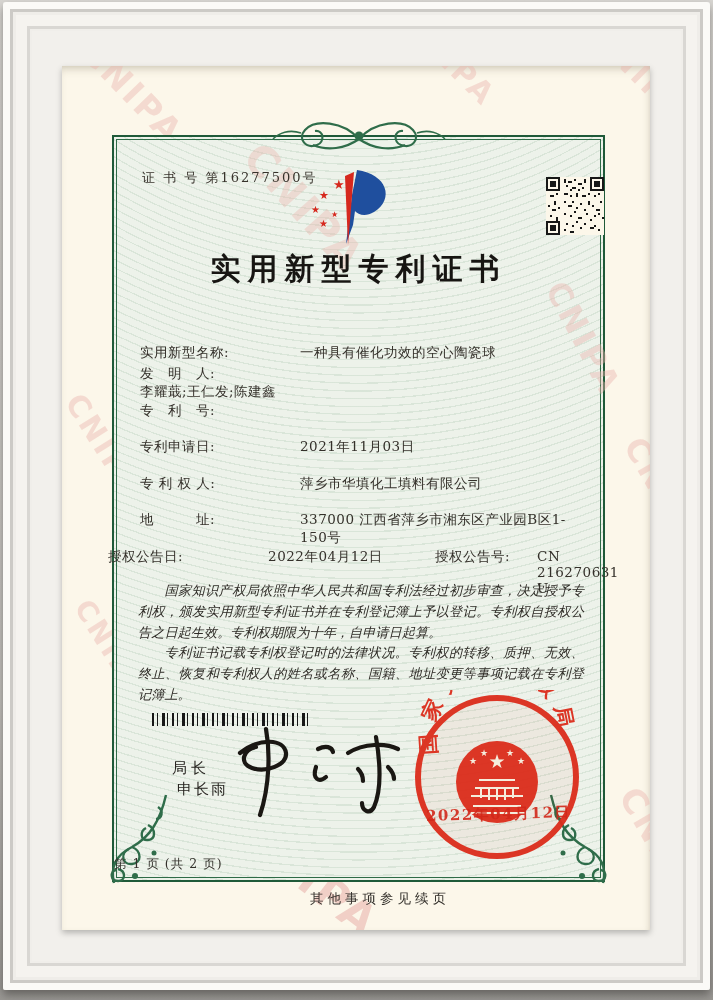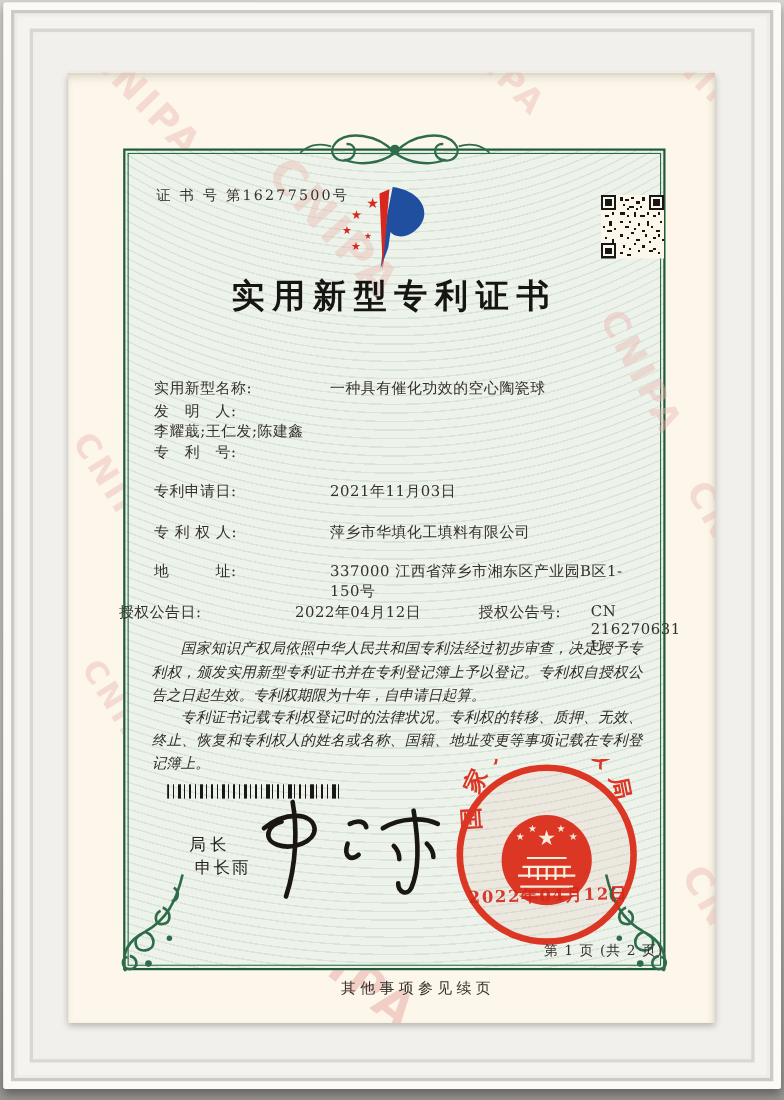--- a/index.html
+++ b/index.html
@@ -34,21 +34,21 @@
   .field .val-fixed{width:167px;flex:none;}
   .field .lbl2{width:102px;flex:none;}
   .body-text{left:24px;top:424px;width:446px;font-size:13.2px;line-height:20.8px;color:#2e2b26;text-align:justify;font-style:italic;margin-top:20px;}
   .body-text p{margin:0;text-indent:2em;}
   .barcode{left:38px;top:576px;width:158px;height:13px;background:repeating-linear-gradient(90deg,#181818 0 2px,transparent 2px 5px,#181818 5px 6px,transparent 6px 10px,#181818 10px 13px,transparent 13px 15px,#181818 15px 16px,transparent 16px 20px);}
   .signer-title{left:28px;top:622px;font-size:15px;letter-spacing:4px;color:#26231f;margin-left:30px;}
   .signer-name{left:28px;top:643px;font-size:15px;letter-spacing:2px;color:#26231f;margin-left:35px;}
   .signature{left:112px;top:586px;}
   .seal{left:296px;top:553px;opacity:.95;}
   .seal-date{left:312px;top:668px;font-size:15px;letter-spacing:1.5px;color:#d2281a;transform:rotate(-1.5deg);font-weight:bold;opacity:.9;}
-  .page-info{left:0;right:0;top:719px;text-align:right;font-size:12.5px;color:#33302b;letter-spacing:1px;}
+  .page-info{left:0;right:0;top:719px;text-align:left;font-size:12.5px;color:#33302b;letter-spacing:1px;}
   .footer-note{left:0;right:0;top:824px;text-align:center;font-size:13.5px;letter-spacing:4px;color:#34312c;margin-left:48px;}
   .corner{pointer-events:none;}
   .logo{left:193px;top:30px;}
   .qr{left:432px;top:40px;}
 </style>
 </head>
 <body>
 
 <div class="scene">
   <div class="frame"></div>

